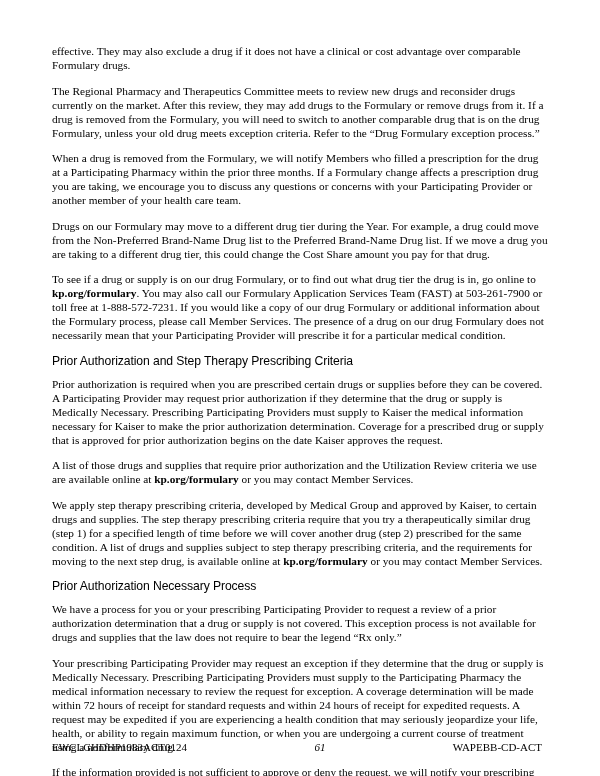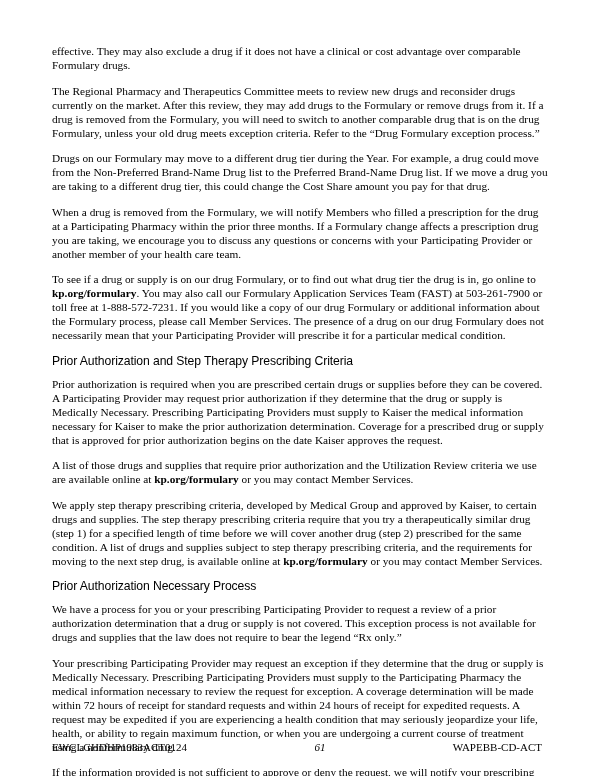--- a/index.html
+++ b/index.html
@@ -62,22 +62,22 @@
   .footer .right { text-align: center; }
 </style>
 </head>
 <body>
 
 <div class="page">
   <div class="content">
 
     <p class="para"><span>effective. They may also exclude a drug if it does not have a clinical or cost advantage over comparable Formulary drugs.</span></p>
     <p class="para"><span>The Regional Pharmacy and Therapeutics Committee meets to review new drugs and reconsider drugs currently on the market. After this review, they may add drugs to the Formulary or remove drugs from it. If a drug is removed from the Formulary, you will need to switch to another comparable drug that is on the drug Formulary, unless your old drug meets exception criteria. Refer to the “Drug Formulary exception process.”</span></p>
+    <p class="para"><span>When a drug is removed from the Formulary, we will notify Members who filled a prescription for the drug at a Participating Pharmacy within the prior three months. If a Formulary change affects a prescription drug you are taking, we encourage you to discuss any questions or concerns with your Participating Provider or another member of your health care team.</span></p>
     <p class="para"><span>Drugs on our Formulary may move to a different drug tier during the Year. For example, a drug could move from the Non-Preferred Brand-Name Drug list to the Preferred Brand-Name Drug list. If we move a drug you are taking to a different drug tier, this could change the Cost Share amount you pay for that drug.</span></p>
-    <p class="para"><span>When a drug is removed from the Formulary, we will notify Members who filled a prescription for the drug at a Participating Pharmacy within the prior three months. If a Formulary change affects a prescription drug you are taking, we encourage you to discuss any questions or concerns with your Participating Provider or another member of your health care team.</span></p>
     <p class="para"><span>To see if a drug or supply is on our drug Formulary, or to find out what drug tier the drug is in, go online to </span><span class="bold">kp.org/formulary</span><span>. You may also call our Formulary Application Services Team (FAST) at 503-261-7900 or toll free at 1-888-572-7231. If you would like a copy of our drug Formulary or additional information about the Formulary process, please call Member Services. The presence of a drug on our drug Formulary does not necessarily mean that your Participating Provider will prescribe it for a particular medical condition.</span></p>
 
     <h2 class="heading">Prior Authorization and Step Therapy Prescribing Criteria</h2>
     <p class="para"><span>Prior authorization is required when you are prescribed certain drugs or supplies before they can be covered. A Participating Provider may request prior authorization if they determine that the drug or supply is Medically Necessary. Prescribing Participating Providers must supply to Kaiser the medical information necessary for Kaiser to make the prior authorization determination. Coverage for a prescribed drug or supply that is approved for prior authorization begins on the date Kaiser approves the request.</span></p>
     <p class="para"><span>A list of those drugs and supplies that require prior authorization and the Utilization Review criteria we use are available online at </span><span class="bold">kp.org/formulary</span><span> or you may contact Member Services.</span></p>
     <p class="para"><span>We apply step therapy prescribing criteria, developed by Medical Group and approved by Kaiser, to certain drugs and supplies. The step therapy prescribing criteria require that you try a therapeutically similar drug (step 1) for a specified length of time before we will cover another drug (step 2) prescribed for the same condition. A list of drugs and supplies subject to step therapy prescribing criteria, and the requirements for moving to the next step drug, is available online at </span><span class="bold">kp.org/formulary</span><span> or you may contact Member Services.</span></p>
 
     <h2 class="heading">Prior Authorization Necessary Process</h2>
     <p class="para"><span>We have a process for you or your prescribing Participating Provider to request a review of a prior authorization determination that a drug or supply is not covered. This exception process is not available for drugs and supplies that the law does not require to bear the legend “Rx only.”</span></p>
     <p class="para"><span>Your prescribing Participating Provider may request an exception if they determine that the drug or supply is Medically Necessary. Prescribing Participating Providers must supply to the Participating Pharmacy the medical information necessary to review the request for exception. A coverage determination will be made within 72 hours of receipt for standard requests and within 24 hours of receipt for expedited requests. A request may be expedited if you are experiencing a health condition that may seriously jeopardize your life, health, or ability to regain maximum function, or when you are undergoing a current course of treatment using a nonformulary drug.</span></p>

